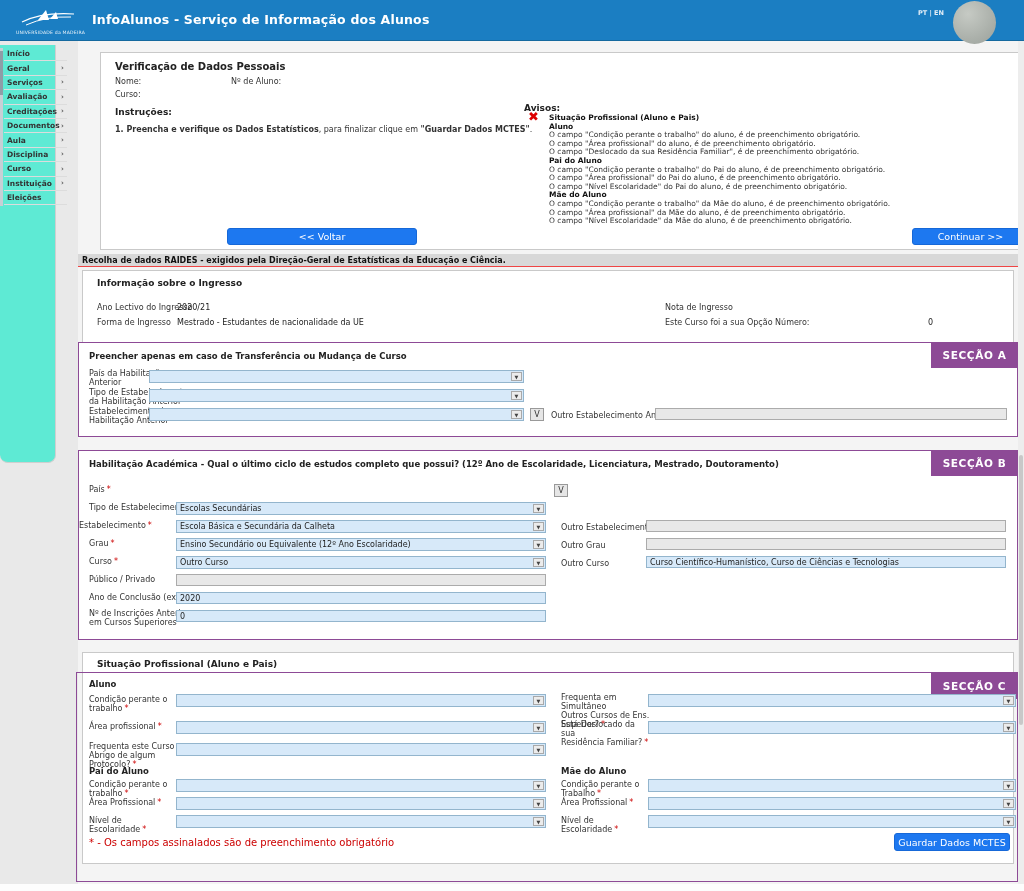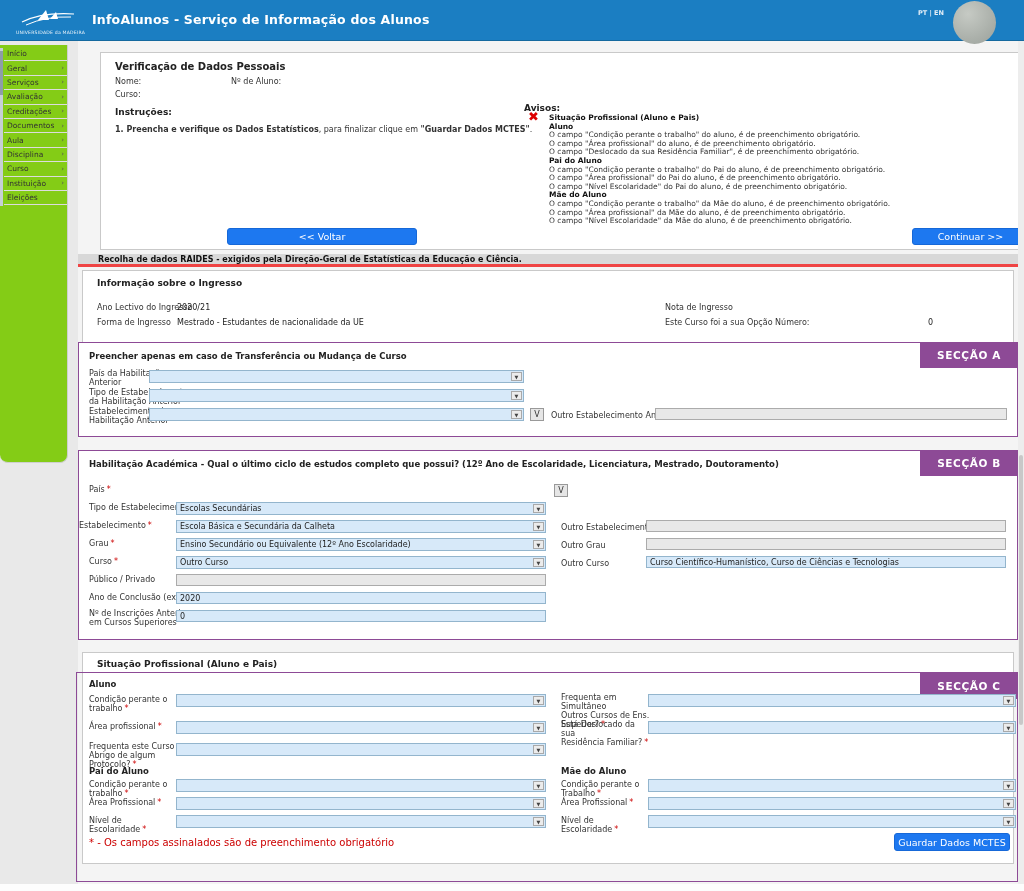--- a/index.html
+++ b/index.html
@@ -10,23 +10,23 @@
   
   .topbar { left:0; top:0; width:1024px; height:41px; background:#1b7ec2; border-bottom:1px solid #15699f; }
   .app-title { left:92px; top:12px; color:#fff; font-weight:bold; font-size:12.5px; letter-spacing:0.2px; }
   .lang { left:918px; top:9px; color:#e3eef7; font-size:6.5px; font-weight:bold; }
   .avatar { left:953px; top:1px; width:43px; height:43px; border-radius:50%;
             background:radial-gradient(circle at 35% 30%, #c6cac4, #9aa09a); }
   .logo-wrap { left:16px; top:4px; width:64px; height:34px; }
   .logo-text { left:16px; top:30px; width:70px; color:#eaf3fa; font-size:4.6px; letter-spacing:0.2px; }
 
   
-  .sidebar { left:0; top:45px; width:68px; height:418px; background:#84cc16;
+  .sidebar { left:0; top:45px; width:56px; height:418px; background:#5eead4;
              border-right:1px solid #cfcfcf; border-bottom:1px solid #cfcfcf;
-             border-radius:0 0 8px 8px; }
+             border-radius:0 0 8px 8px;font-weight:bold; }
   .side-scroll { left:0; top:3px; width:3px; height:158px; background:#c6cfd5; }
   .side-thumb { left:0; top:3px; width:3px; height:44px; background:#8e9da7; }
   .menu { left:4px; top:2px; width:63px; }
   .menu-item { height:14.4px; border-bottom:1px solid #dcdcdc; display:flex; align-items:center;
                justify-content:space-between; padding:0 3px 0 3px; font-size:7.5px; color:#333; cursor:pointer; }
   .menu-arrow { font-size:7px; color:#555; }
 
   
   .panel { background:#fff; border:1px solid #c9c9c9; }
   .content-bg { left:78px; top:41px; width:940px; height:843px; background:#f4f4f4; }
@@ -55,25 +55,25 @@
                 border:1px solid #a9a9a9; display:flex; align-items:center; justify-content:center;
                 font-size:5px; color:#444; }
   .inp-gray { background:#e8e8e8; border:1px solid #ababab; height:12px; position:absolute; }
   .inp-blue { background:#d7e9f9; border:1px solid #93b5cd; height:12px; position:absolute;
               font-size:8px; color:#222; display:flex; align-items:center; padding-left:3px; }
   .vbtn { width:14px; height:13px; background:#e6e6e6; border:1px solid #999; font-size:8px; color:#333;
           display:flex; align-items:center; justify-content:center; position:absolute; cursor:pointer; }
 
   
   .purple-box { border:1px solid #8d4a96; background:#fff; }
-  .badge { width:98px; height:26px; background:#8d4a96; color:#fff; font-weight:bold; font-size:10.5px;
+  .badge { width:87px; height:26px; background:#8d4a96; color:#fff; font-weight:bold; font-size:10.5px;
            display:flex; align-items:center; justify-content:center; letter-spacing:0.6px; }
 
-  .raides { left:78px; top:254px; width:940px; height:13px; background:#d8d8d8; border-bottom:3px solid #ef4444;
-            font-size:8px; font-weight:bold; color:#111; display:flex; align-items:center; padding-left:20px; }
+  .raides { left:78px; top:254px; width:940px; height:13px; background:#d8d8d8; border-bottom:1px solid #ef4444;
+            font-size:8px; font-weight:bold; color:#111; display:flex; align-items:center; padding-left:4px; }
 
   .note-red { color:#cc0000; font-size:10px; }
 
   .vscroll { left:1018px; top:41px; width:6px; height:843px; background:#ededed; }
   .vscroll-thumb { left:1019px; top:455px; width:4px; height:270px; background:#c8c8c8; border-radius:2px; }
 </style>
 </head>
 <body>
 
 <div class="abs content-bg"></div>

